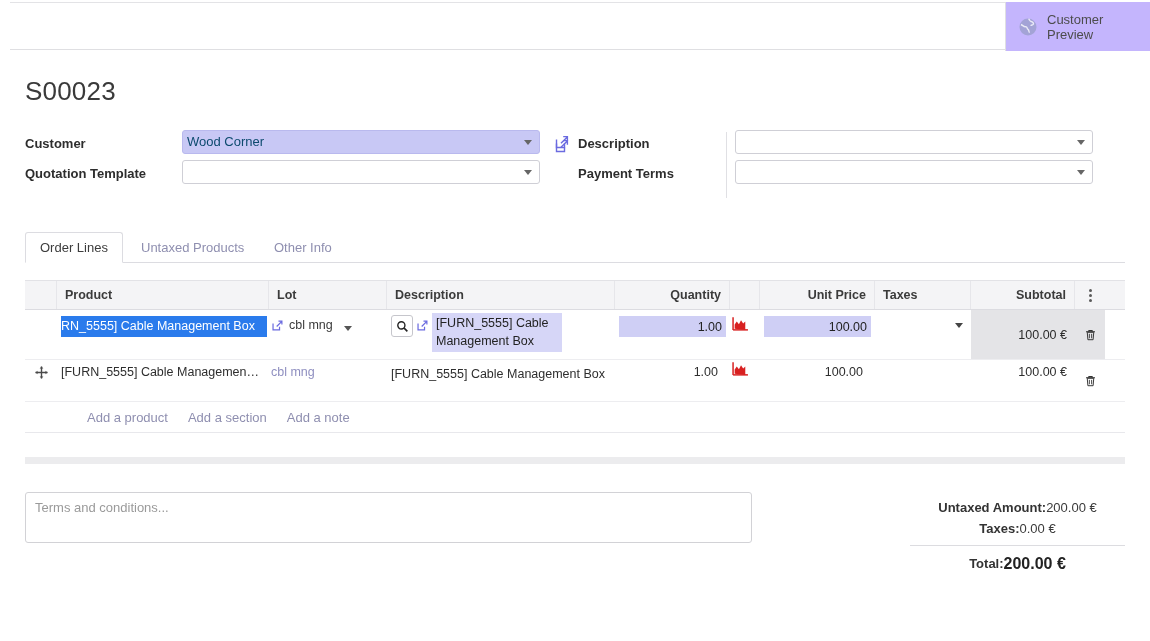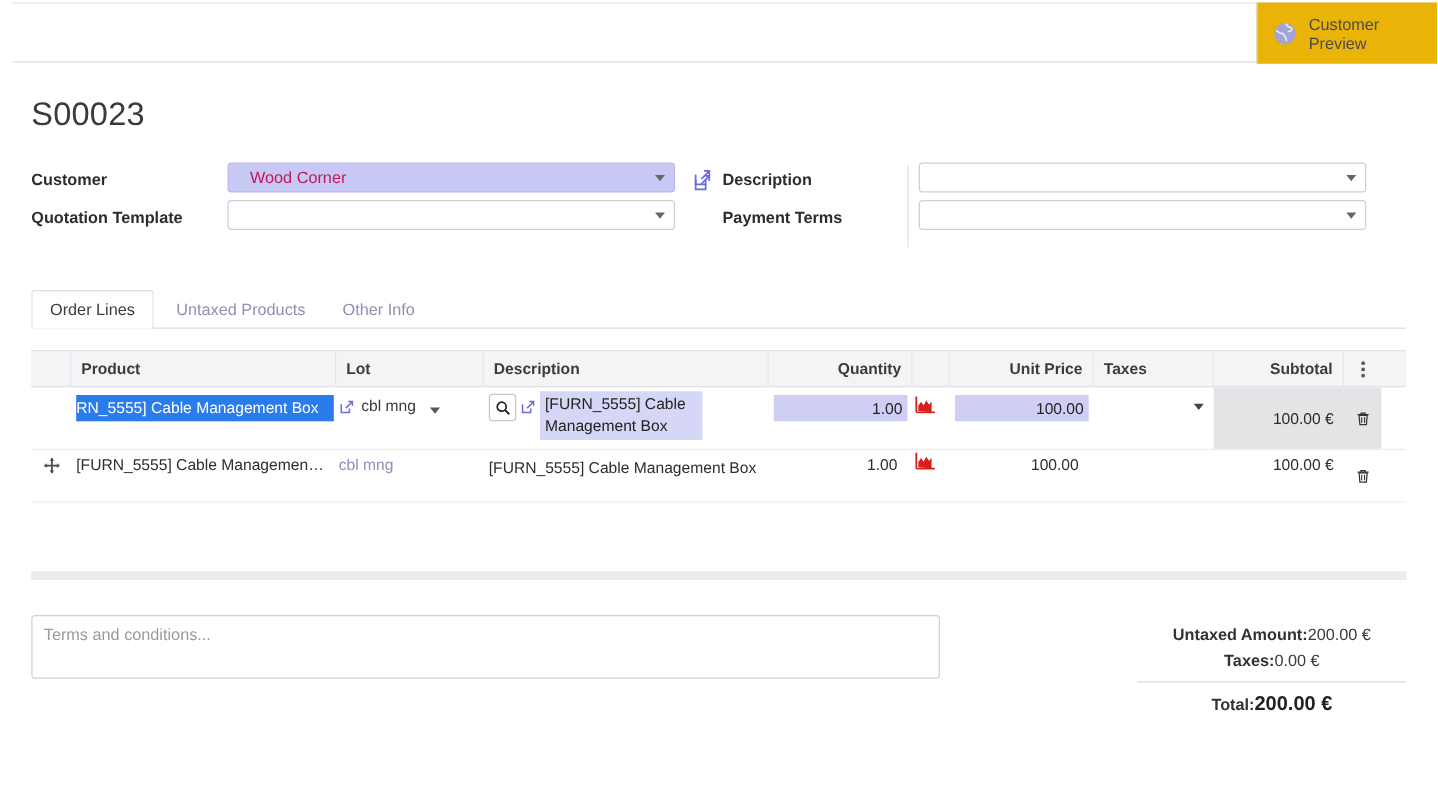--- a/index.html
+++ b/index.html
@@ -23,21 +23,21 @@
     border-bottom: 1px solid #dfdfe2;
     border-top: 1px solid #e3e3e6;
     background: #fff;
   }
   .cust-preview-btn {
     position: absolute; right: 0px; top: -1px;
     width: 145px; height: 49px;
     border-left: 1px solid #dfdfe2;
     display: flex; align-items: center; gap: 9px;
     padding-left: 12px;
-    background: #eab308;
+    background: #c4b5fd;
     cursor: pointer;
   }
   .cust-preview-btn .label {
     font-size: 13px; color: #4c4c4c; line-height: 15px;
     max-width: 72px;
   }
   .globe {
     width: 20px; height: 20px; flex: 0 0 20px;
     display: block;
   }
@@ -57,22 +57,22 @@
   }
   .fld {
     position: absolute;
     height: 24px;
     border: 1px solid #cfcfd6;
     border-radius: 3px;
     background: #fff;
   }
   .fld.filled { background: #c8c8f5; border-color: #b9b9ee; }
   .fld .val {
-    position: absolute; left: 17px; top: 3px;
-    font-size: 13px; color: #be185d;
+    position: absolute; left: 4px; top: 3px;
+    font-size: 13px; color: #0c4a6e;
   }
   .caret {
     position: absolute; right: 7px; top: 9px;
     width: 0; height: 0;
     border-left: 4px solid transparent;
     border-right: 4px solid transparent;
     border-top: 5px solid #666;
   }
   .vdiv {
     position: absolute; left: 726px; top: 132px; width: 1px; height: 66px;
@@ -441,20 +441,25 @@
       <div class="c-del" style="align-items:center;padding-top:0;">
         <svg viewBox="0 0 16 16" style="width:13px;height:14px;">
           <path d="M2.5 4h11" stroke="#333" stroke-width="1.3"></path>
           <path d="M6 4V2.4h4V4" stroke="#333" stroke-width="1.3" fill="none"></path>
           <path d="M4 4.6l.8 9.2h6.4L12 4.6z" stroke="#333" stroke-width="1.2" fill="none"></path>
           <path d="M6.6 6.6v5.4M9.4 6.6v5.4" stroke="#333" stroke-width="1.1"></path>
         </svg>
       </div>
     </div>
 
+    <div class="addrow">
+      <span class="addlink">Add a product</span>
+      <span class="addlink">Add a section</span>
+      <span class="addlink">Add a note</span>
+    </div>
   </div>
 
   <div class="sep-bar"></div>
 
   <textarea class="terms" placeholder="Terms and conditions..." style=""></textarea>
 
   <div class="totals">
     <div class="trow2">
       <span class="k">Untaxed Amount:</span>
       <span class="v">200.00 €</span>

